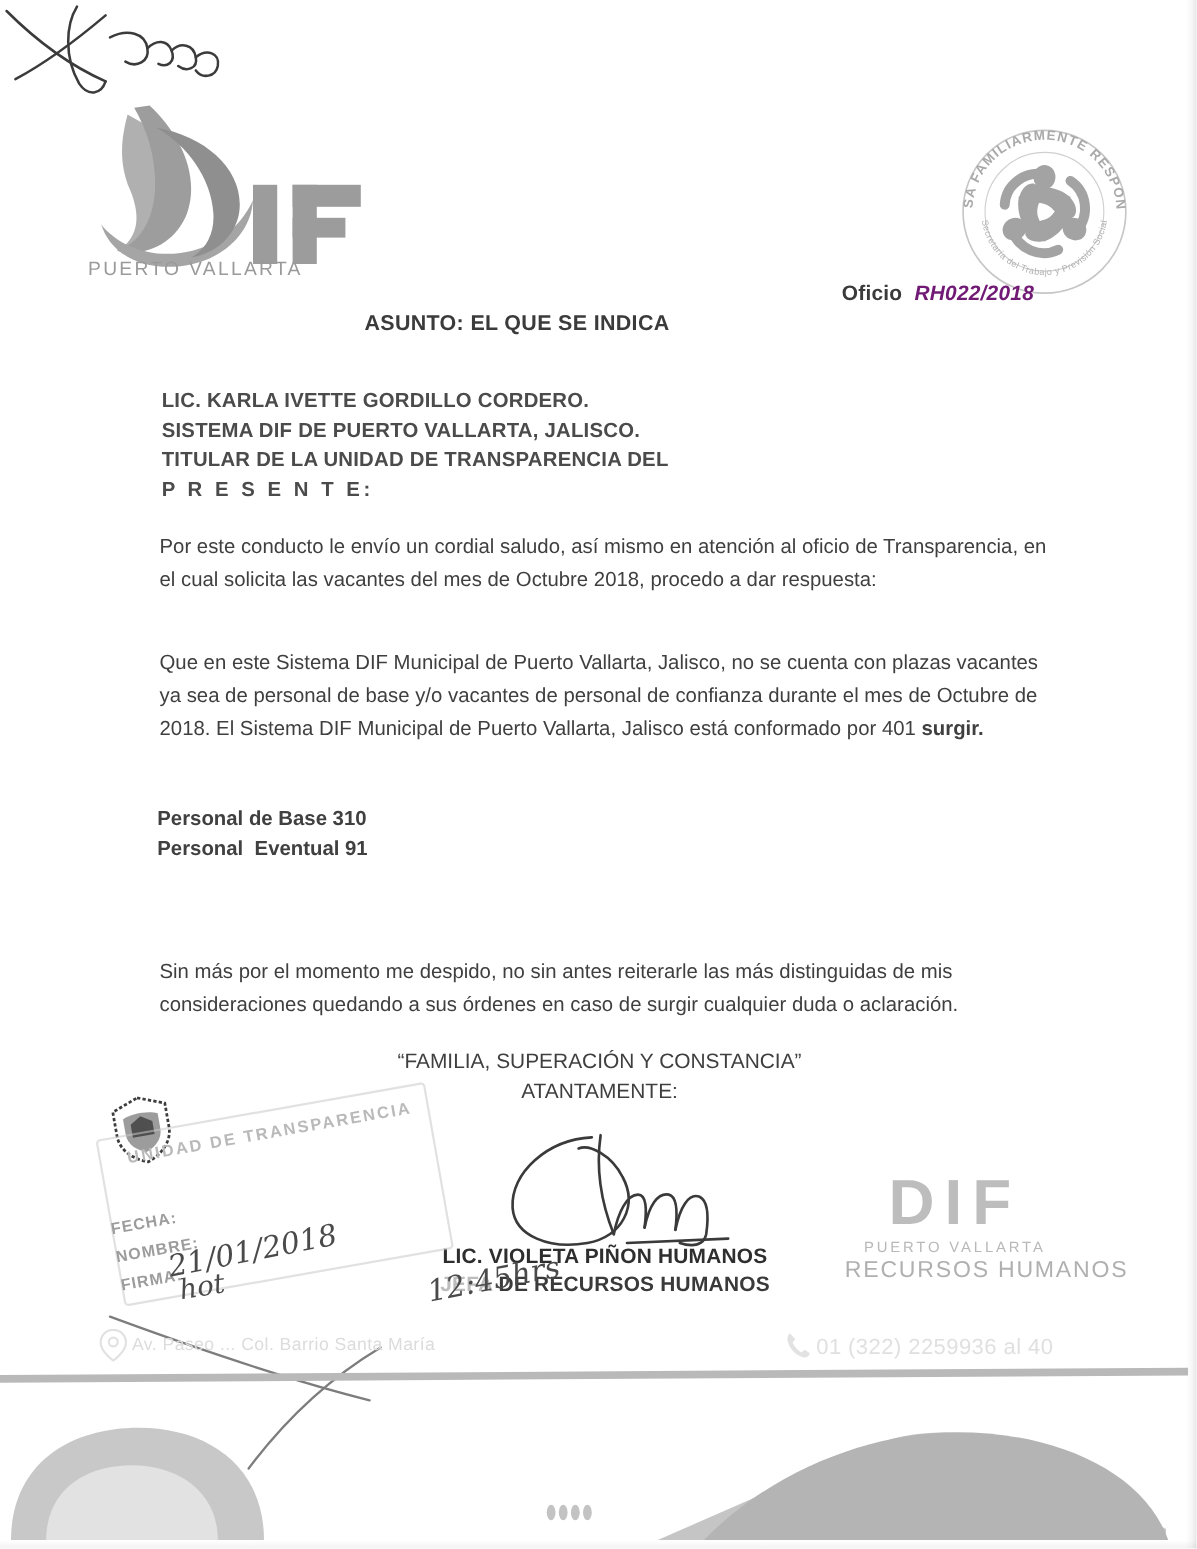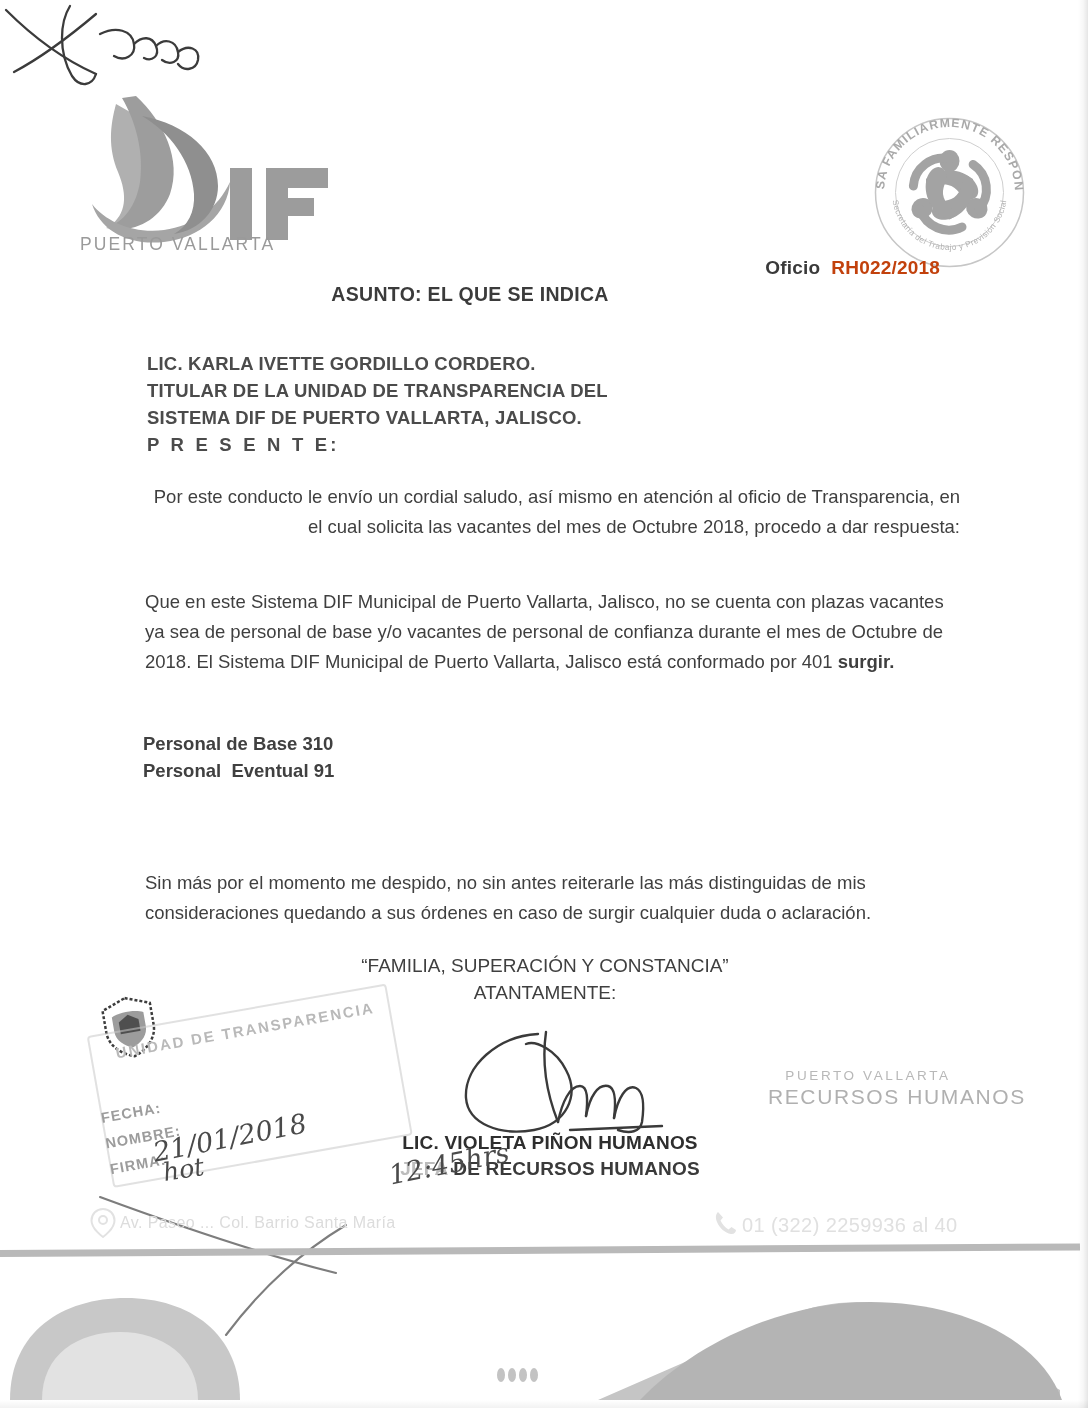--- a/index.html
+++ b/index.html
@@ -63,21 +63,21 @@
     position: absolute;
     left: 0; top: 257px;
     width: 940px;
     text-align: right;
     font-size: 19px;
     font-weight: bold;
     color: #3a3a3a;
     letter-spacing: .2px;
   }
   .oficio-label { color: #3a3a3a; }
-  .oficio-number { color: #c2410c; }
+  .oficio-number { color: #701a75; font-style: italic; }
   .asunto-line {
     position: absolute;
     left: 0; top: 283px;
     width: 940px;
     text-align: center;
     font-size: 19.5px;
     font-weight: bold;
     color: #3b3b3b;
     letter-spacing: .3px;
   }
@@ -99,21 +99,21 @@
   
   .body-text {
     position: absolute;
     left: 145px;
     width: 815px;
     font-size: 18.5px;
     color: #3f3f3f;
     line-height: 30px;
     text-align: left;
   }
-  .p1 { top: 482px; text-align: right; }
+  .p1 { top: 482px; }
   .p2 { top: 587px; }
   .p3 { top: 868px; }
   .strong-inline { font-weight: bold; }
 
   .counts {
     position: absolute;
     left: 143px; top: 730px;
     width: 500px;
     font-size: 18.5px;
     font-weight: bold;
@@ -372,22 +372,22 @@
   </div>
 
   <div class="oficio-line">
     <span class="oficio-label">Oficio</span>
     <span>&nbsp;</span><span class="oficio-number">RH022/2018</span>
   </div>
   <div class="asunto-line">ASUNTO: EL QUE SE INDICA</div>
 
   <div class="addressee">
     <div>LIC. KARLA IVETTE GORDILLO CORDERO.</div>
+    <div>SISTEMA DIF DE PUERTO VALLARTA, JALISCO.</div>
     <div>TITULAR DE LA UNIDAD DE TRANSPARENCIA DEL</div>
-    <div>SISTEMA DIF DE PUERTO VALLARTA, JALISCO.</div>
     <div class="presente">P R E S E N T E:</div>
   </div>
 
   <div class="body-text p1">Por este conducto le envío un cordial saludo, así mismo en atención al oficio de Transparencia, en el cual solicita las vacantes del mes de Octubre 2018, procedo a dar respuesta:</div>
 
   <div class="body-text p2">
     <span>Que en este Sistema DIF Municipal de Puerto Vallarta, Jalisco, no se cuenta con plazas vacantes ya sea de personal de base y/o vacantes de personal de confianza durante el mes de Octubre de 2018. El Sistema DIF Municipal de Puerto Vallarta, Jalisco está conformado por 401 </span><span class="strong-inline">surgir.</span>
   </div>
 
   <div class="counts">
@@ -414,20 +414,21 @@
       </g>
     </svg>
   </div>
 
   <div class="signer">
     <div>LIC. VIOLETA PIÑON HUMANOS</div>
     <div class="role"><span class="faded">JEFA</span><span> DE RECURSOS HUMANOS</span></div>
   </div>
 
   <div class="rh-stamp">
+    <div class="rh-dif">DIF</div>
     <div class="rh-pv">PUERTO VALLARTA</div>
     <div class="rh-rh">RECURSOS HUMANOS</div>
   </div>
 
   <div class="reception-stamp">
     <div class="crest">
       <svg width="64" height="64" viewBox="0 0 64 64" xmlns="http://www.w3.org/2000/svg" aria-hidden="true">
         <path d="M32 3 L56 12 L56 34 C56 48, 44 58, 32 62 C20 58, 8 48, 8 34 L8 12 Z" fill="none" stroke="#3d3d3d" stroke-width="2.5" stroke-dasharray="3 2"></path>
         <path d="M16 20 C24 16, 40 16, 48 20 L48 34 C48 44, 40 50, 32 53 C24 50, 16 44, 16 34 Z" fill="#4a4a4a" opacity=".55"></path>
         <path d="M22 26 L32 20 L42 26 L42 38 L22 38 Z" fill="#2f2f2f" opacity=".7"></path>

